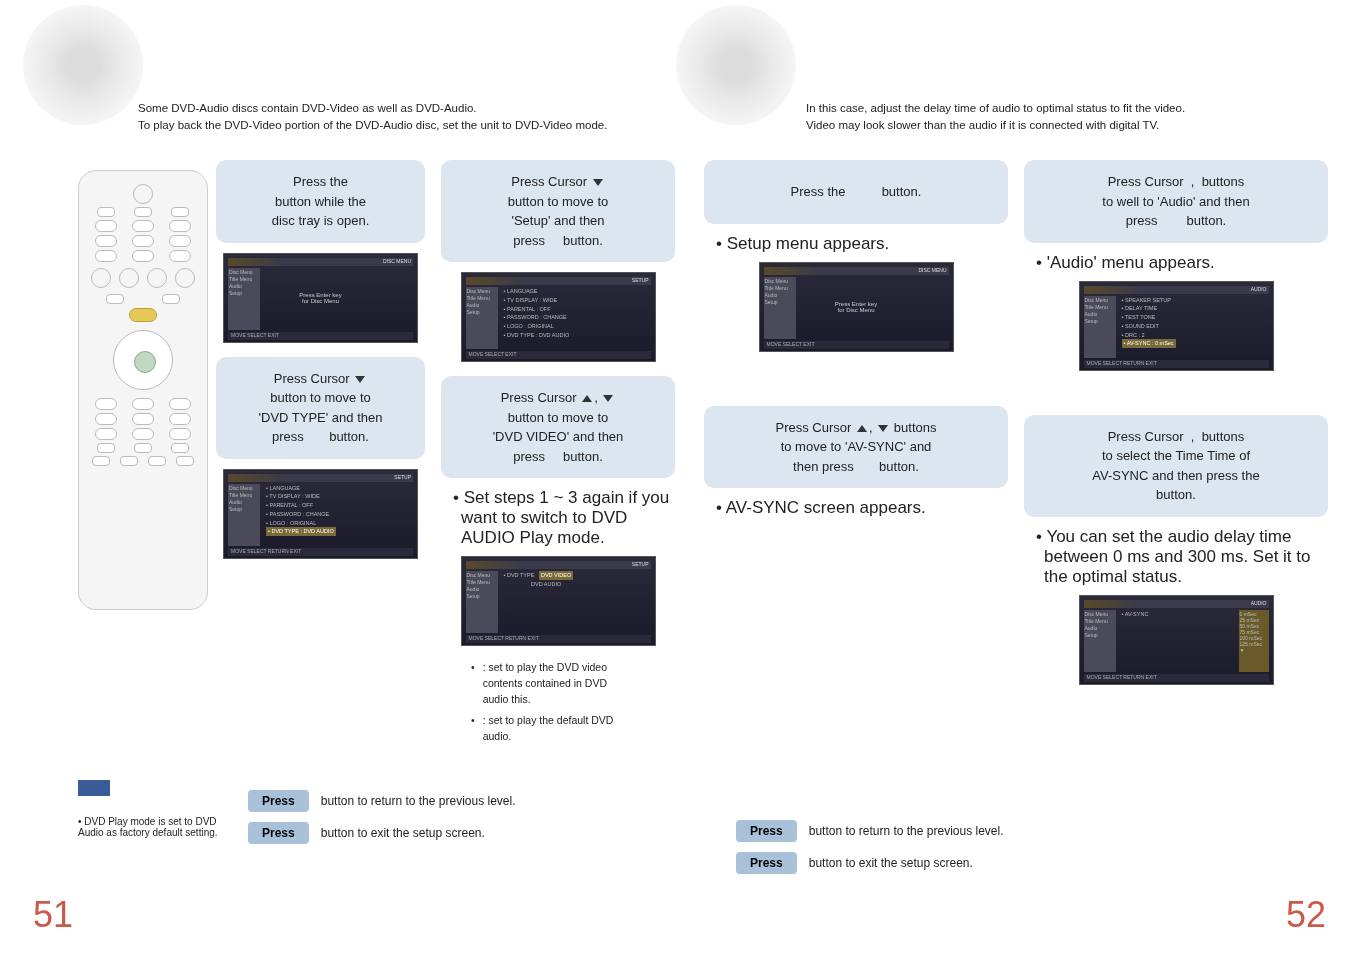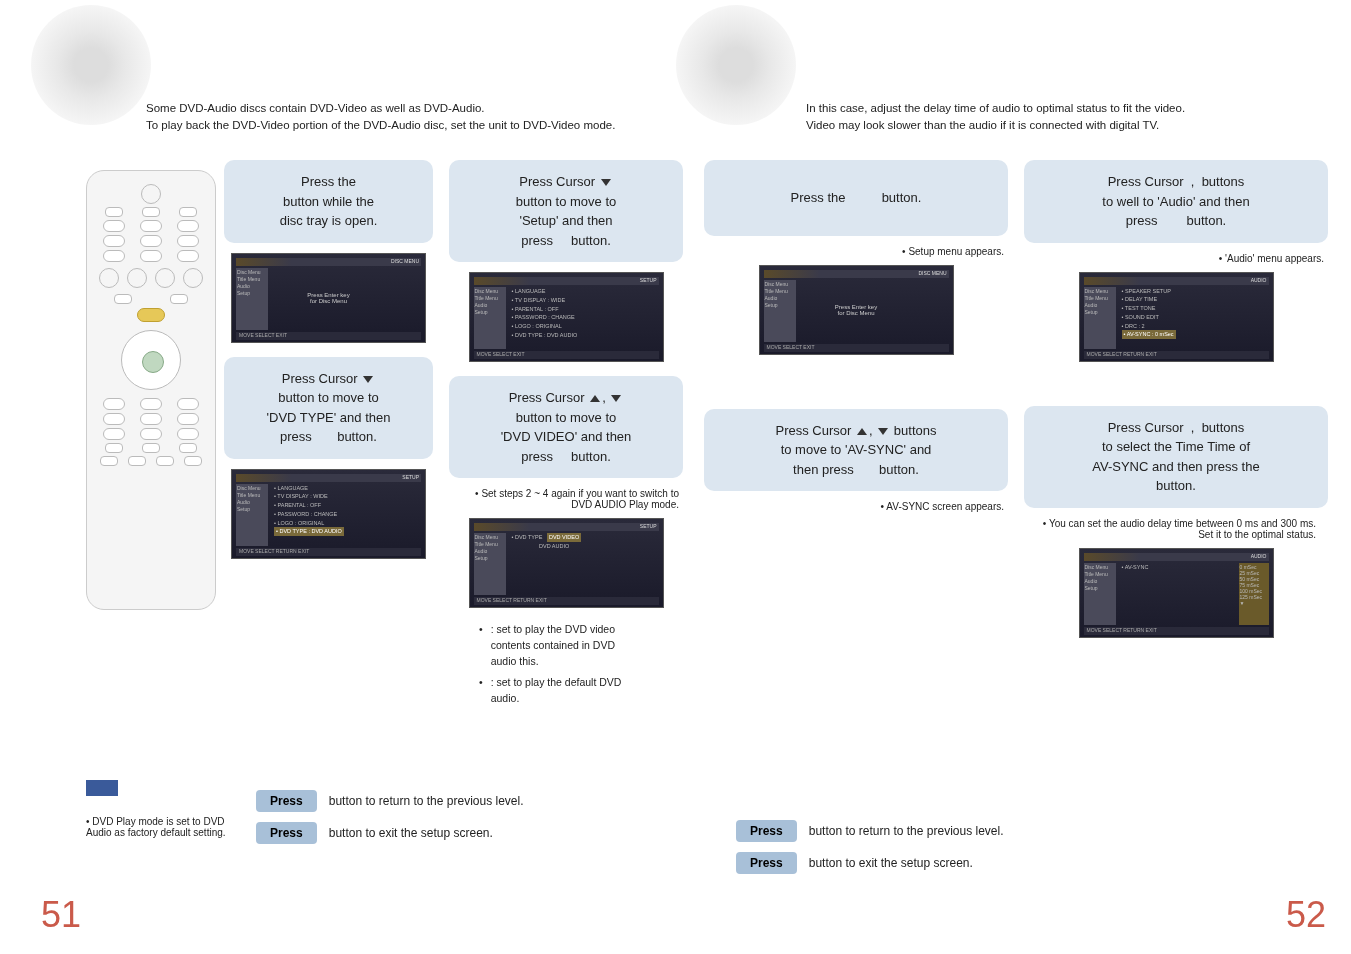--- a/index.html
+++ b/index.html
@@ -12,21 +12,21 @@
     overflow: hidden;
     font-size: 12px;
     color: #222;
   }
   .page-left, .page-right {
     position: absolute;
     top: 0;
     width: 675px;
     height: 954px;
   }
-  .page-left { left: 16px; }
+  .page-left { left: 8px; }
   .page-right { left: 676px; }
   .swirl {
     width: 120px;
     height: 120px;
     border-radius: 50%;
     background: radial-gradient(circle, #ddd 20%, #e8e8e8 40%, #f5f5f5 70%, #fff 90%);
     position: absolute;
   }
   .page-left .swirl { top: 5px; left: 15px; }
   .page-right .swirl { top: 5px; left: 0; }
@@ -152,25 +152,24 @@
     font-size: 6px;
     color: #ccc;
   }
   .osd .highlight-row {
     background: #7a6a3a;
     color: #fff;
     padding: 0 2px;
     display: inline-block;
   }
   .note-bullet {
-    font-size: 10px;
+    font-size: 17px;
     margin: 8px 4px 8px 12px;
     text-indent: -8px;
     padding-left: 8px;
-    text-align: right;
   }
   .mode-list {
     font-size: 10.5px;
     margin-left: 30px;
     line-height: 1.5;
   }
   .mode-list .item { margin-bottom: 6px; display: flex; }
   .mode-list .bullet { margin-right: 8px; }
   .footer-left {
     position: absolute;
@@ -371,21 +370,21 @@
 • LOGO            : ORIGINAL
 • DVD TYPE        : DVD AUDIO</div>
         <div class="bar-bottom">MOVE   SELECT   EXIT</div>
       </div>
       <div class="step-box">
         <span>Press Cursor</span> <span class="arrow-tri-up"></span>, <span class="arrow-tri-down"></span><br>
         <span>button to move to</span><br>
         <span>'DVD VIDEO' and then</span><br>
         <span>press</span>&nbsp;&nbsp;&nbsp;&nbsp;&nbsp;<span>button.</span>
       </div>
-      <div class="note-bullet">• <span>Set steps 2 ~ 4 again if you want to switch to DVD AUDIO Play mode.</span></div>
+      <div class="note-bullet">• <span>Set steps 1 ~ 3 again if you want to switch to DVD AUDIO Play mode.</span></div>
       <div class="osd">
         <div class="bar-top">
             <span></span>
             <span>SETUP</span>
           </div>
         <div class="side-strip" style="white-space:pre-line">Disc Menu
 Title Menu
 Audio
 Setup</div>
         <div class="menu-body">
@@ -430,21 +429,21 @@
 
 <div class="page-right">
   <div class="swirl"></div>
   <div class="header-text">
     <div>In this case, adjust the delay time of audio to optimal status to fit the video.</div>
     <div>Video may look slower than the audio if it is connected with digital TV.</div>
   </div>
 
   <div class="steps-row">
     <div class="step-col" style="width:320px">
-      <div class="step-box" style="padding:28px 14px">
+      <div class="step-box" style="padding:22px 14px">
         <span>Press the</span>&nbsp;&nbsp;&nbsp;&nbsp;&nbsp;&nbsp;&nbsp;&nbsp;&nbsp;
         <span>button.</span>
       </div>
       <div class="note-bullet">• <span>Setup menu appears.</span></div>
       <div class="osd">
         <div class="bar-top">
             <span></span>
             <span>DISC MENU</span>
           </div>
         <div class="side-strip" style="white-space:pre-line">Disc Menu

